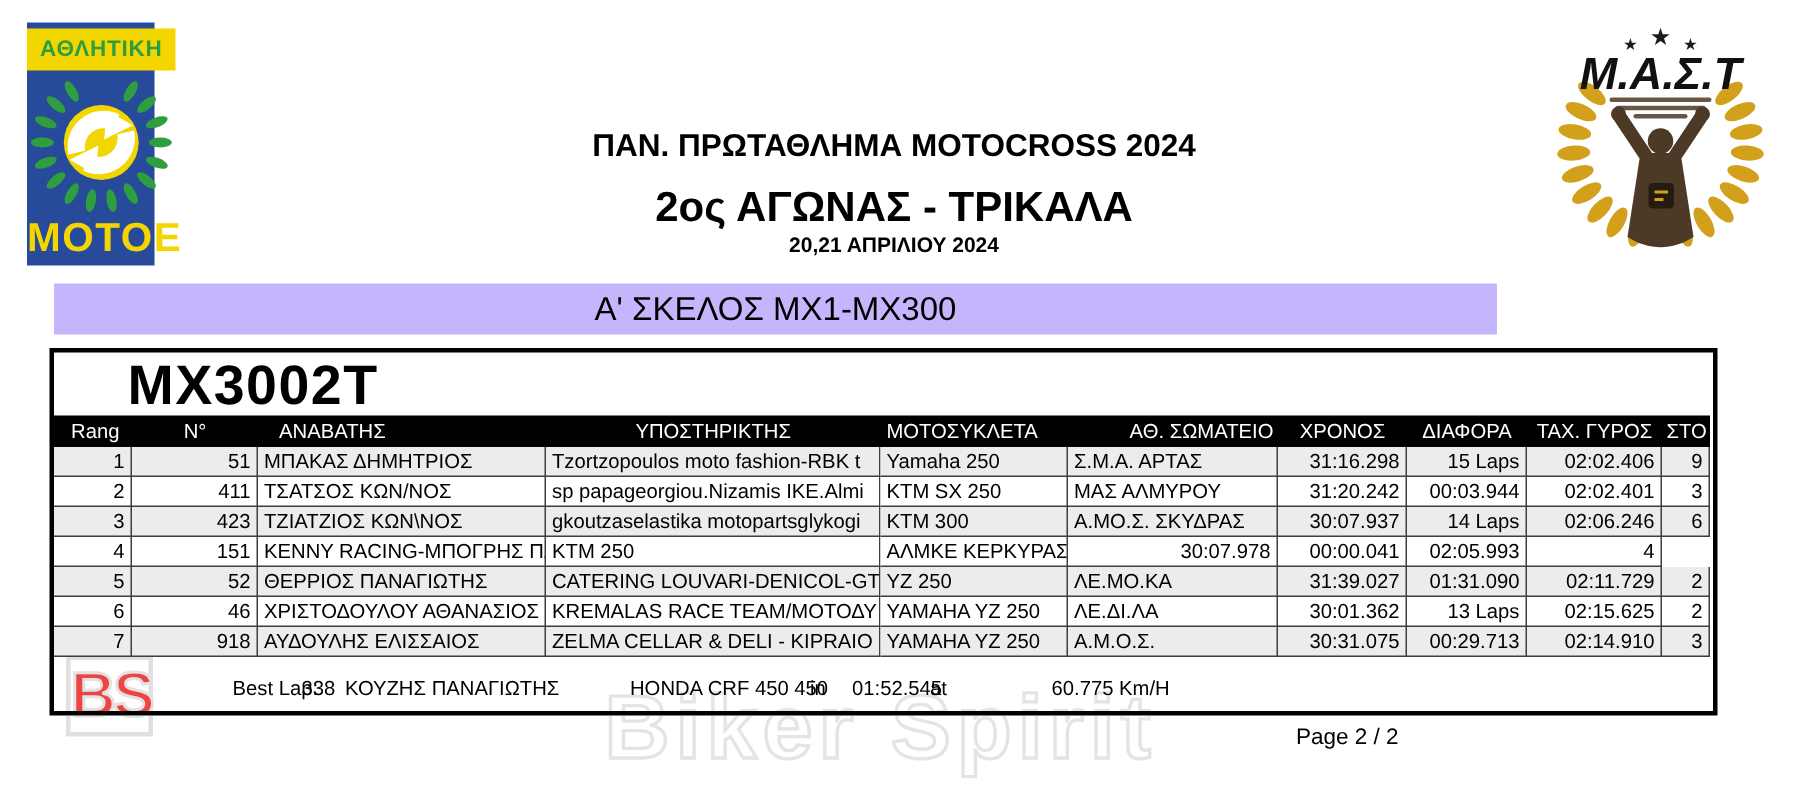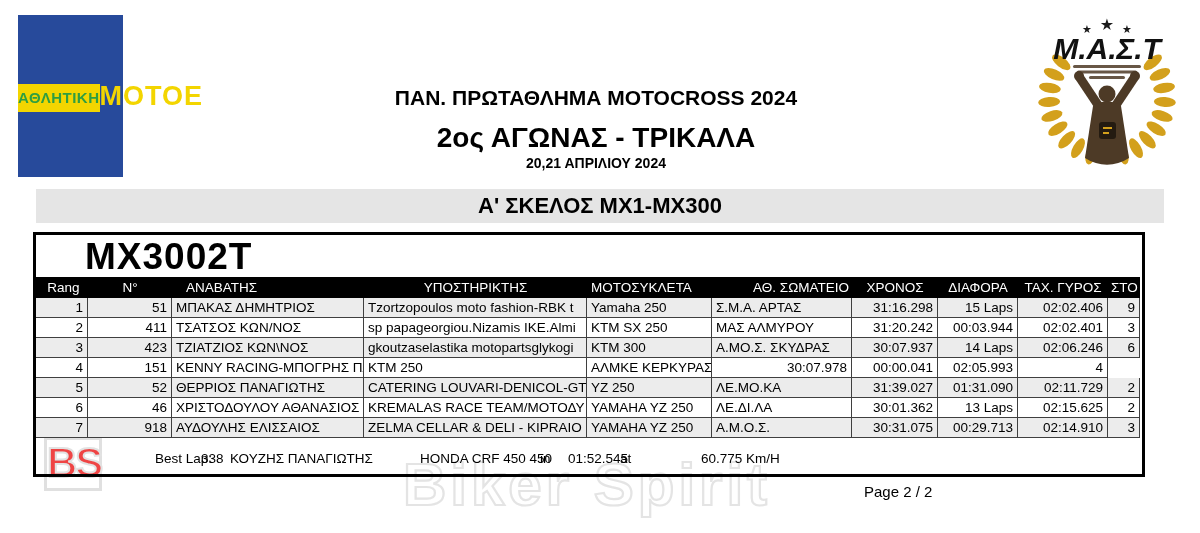--- a/index.html
+++ b/index.html
@@ -1,36 +1,36 @@
 <!DOCTYPE html>
 <html><head>
 <meta charset="utf-8">
 <style>
   html,body{margin:0;padding:0;}
   .page{position:relative;width:1200px;height:533px;background:#fff;overflow:hidden;
         font-family:"Liberation Sans",sans-serif;color:#000;}
 
   
-  .motoe{position:absolute;left:18px;top:15px;width:105px;height:162px;background:#274a9b;
-         display:flex;align-items:center;}
+  .motoe{position:absolute;left:18px;top:15px;width:85px;height:162px;background:#274a9b;
+         display:flex;flex-direction:column;align-items:flex-start;}
   .motoe-band{margin-top:4px;width:99px;height:28px;background:#f3d500;color:#2f9e41;
               font-weight:bold;font-size:15px;line-height:28px;text-align:center;letter-spacing:.5px;}
   .motoe-wreath{width:99px;height:96px;}
   .motoe-bottom{color:#f3d500;font-weight:bold;font-size:27px;line-height:30px;letter-spacing:1px;}
 
   
   .mast{position:absolute;left:1025px;top:6px;width:165px;height:172px;}
 
   
   .titles{position:absolute;left:0;top:0;width:1192px;text-align:center;}
   .t1{position:absolute;left:0;top:86px;width:100%;font-size:21px;font-weight:bold;}
   .t2{position:absolute;left:0;top:122px;width:100%;font-size:28px;font-weight:bold;}
   .t3{position:absolute;left:0;top:155px;width:100%;font-size:14px;font-weight:bold;}
-  .band{position:absolute;left:36px;top:189px;width:1128px;height:34px;background:#e5e5e5;
-        text-align:center;font-size:22px;font-weight:bold;line-height:34px;}
+  .band{position:absolute;left:36px;top:189px;width:962px;height:34px;background:#c4b5fd;
+        text-align:center;font-size:22px;font-weight:normal;line-height:34px;}
 
   
   .frame{position:absolute;left:33px;top:232px;width:1112px;height:245px;border:3px solid #000;
          box-sizing:border-box;background:#fff;z-index:1;}
   .class-title{position:absolute;left:49px;top:1px;font-size:37px;font-weight:bold;letter-spacing:1px;}
   .cols{display:grid;grid-template-columns:52px 84px 192px 223px 125px 140px 86px 80px 90px 1fr;
         margin-right:2px;}
   .thead{margin-top:42px;height:21px;background:#000;color:#fff;}
   .hcell{font-size:13.5px;line-height:21px;white-space:nowrap;overflow:hidden;padding:0 3px;box-sizing:border-box;}
   .h-rank{text-align:center;padding-left:6px}.h-number{text-align:center}

